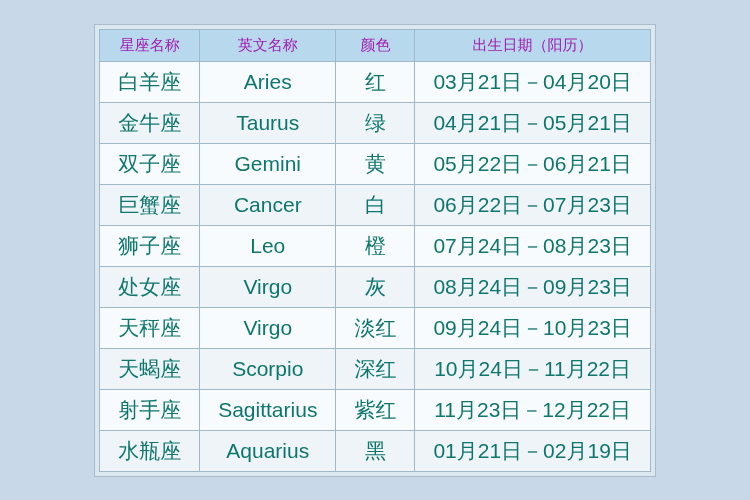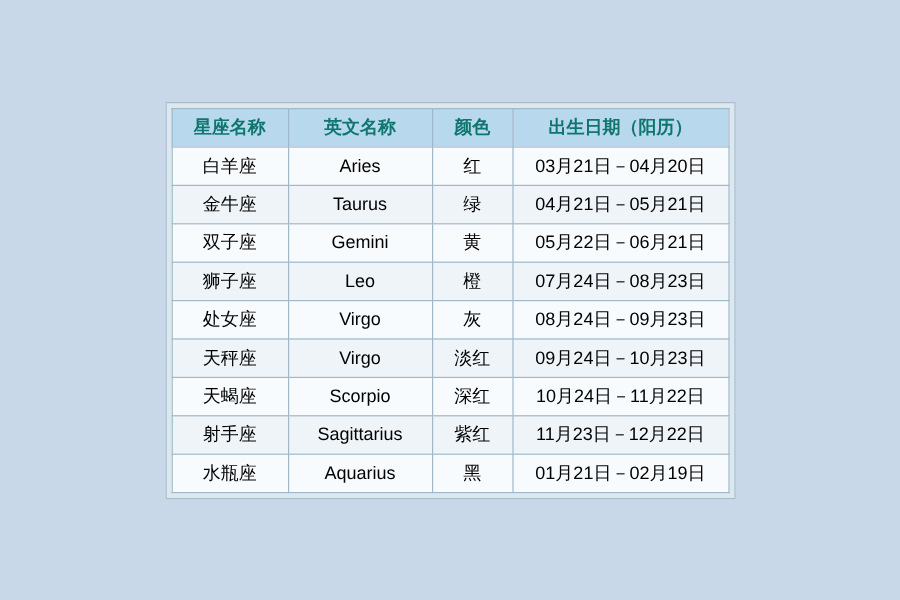--- a/index.html
+++ b/index.html
@@ -22,27 +22,27 @@
       padding: 4px;
     }
     table {
       border-collapse: collapse;
       background-color: #f5f9fc;
     }
     th, td {
       border: 1px solid #a0b8c8;
       padding: 6px 18px;
       text-align: center;
-      font-size: 15px;
-      color: #000000;
+      font-size: 21px;
+      color: #0f766e;
     }
     thead tr th {
       background-color: #b8d8ee;
-      font-weight: bold;
-      color: #0f766e;
+      font-weight: normal;
+      color: #a21caf;
       font-size: 15px;
     }
     tbody tr {
       background-color: #f8fbfd;
     }
     tbody tr:nth-child(even) {
       background-color: #eef4f8;
     }
     .col-cn { min-width: 80px; }
     .col-en { min-width: 120px; }
@@ -75,20 +75,26 @@
           <td>绿</td>
           <td>04月21日－05月21日</td>
         </tr>
         <tr>
           <td>双子座</td>
           <td>Gemini</td>
           <td>黄</td>
           <td>05月22日－06月21日</td>
         </tr>
         <tr>
+          <td>巨蟹座</td>
+          <td>Cancer</td>
+          <td>白</td>
+          <td>06月22日－07月23日</td>
+        </tr>
+        <tr>
           <td>狮子座</td>
           <td>Leo</td>
           <td>橙</td>
           <td>07月24日－08月23日</td>
         </tr>
         <tr>
           <td>处女座</td>
           <td>Virgo</td>
           <td>灰</td>
           <td>08月24日－09月23日</td>

